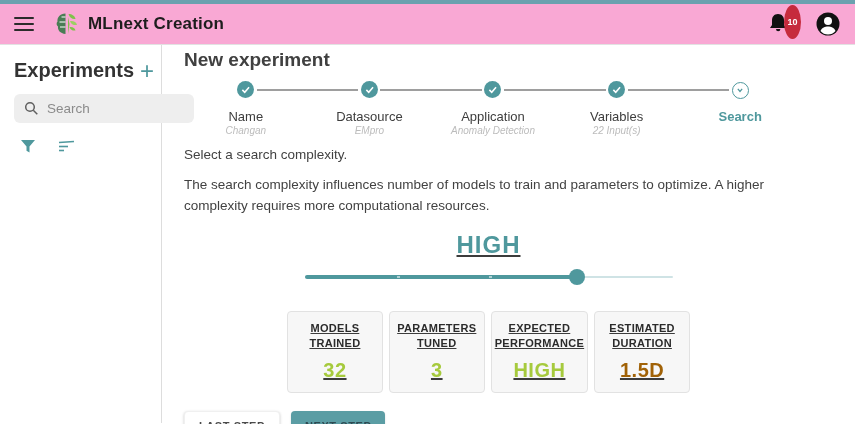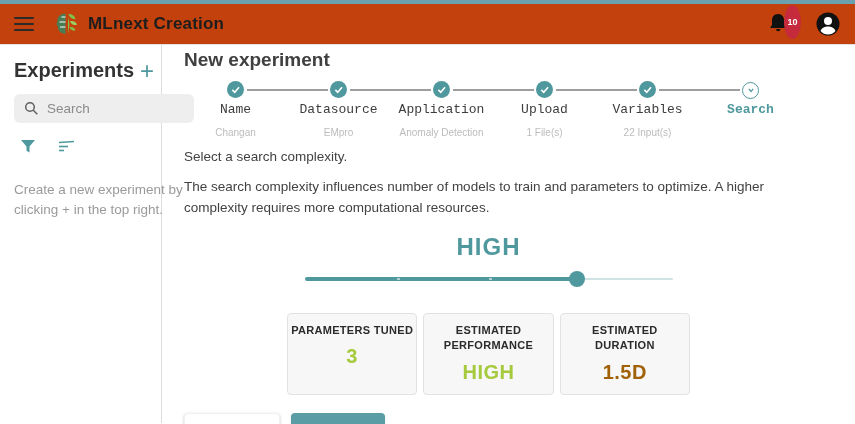--- a/index.html
+++ b/index.html
@@ -2,21 +2,21 @@
 <html><head>
 <meta charset="utf-8">
 <style>
   * { margin:0; padding:0; box-sizing:border-box; }
   html,body { width:855px; height:424px; overflow:hidden; background:#fff;
               font-family:"Liberation Sans", sans-serif; color:#3c3c3c; }
 
   
   .top-strip { height:4px; background:#6ba1af; }
   .header { height:41px; display:flex; align-items:center; padding:0 14px;
-            border-bottom:1px solid #e2e2e2; background:#c2410c; }
+            border-bottom:1px solid #e2e2e2; background:#f9a8d4; }
   .hamburger { width:20px; height:14px; display:flex; flex-direction:column;
                justify-content:space-between; cursor:pointer; margin-right:20px; }
   .hamburger span { display:block; height:2px; background:#2b2b2b; border-radius:1px; }
   .logo { width:26px; height:26px; margin-right:8px; }
   .app-title { font-size:17px; font-weight:700; color:#1d1d1d; letter-spacing:.2px; }
   .header-spacer { flex:1; }
   .bell-wrap { position:relative; width:26px; height:26px; margin-right:22px; cursor:pointer; }
   .badge { position:absolute; top:-6px; right:-8px; min-width:17px; height:17px;
            background:#c62b3d; color:#fff; font-size:9px; font-weight:700;
            border-radius:50%; display:flex; align-items:center; justify-content:center;
@@ -47,29 +47,29 @@
   
   .main-title { margin-top:4px; font-size:19px; font-weight:700; color:#404040; }
 
   .stepper { display:flex; width:618px; margin-top:10px; }
   .step { flex:1; position:relative; text-align:center; cursor:pointer; }
   .step:not(:first-child)::before { content:""; position:absolute; top:8px;
       right:calc(50% + 11px); width:calc(100% - 22px); height:1.5px; background:#9e9e9e; }
   .step-circle { position:relative; z-index:1; width:17px; height:17px; border-radius:50%;
       background:#4f989d; display:inline-flex; align-items:center; justify-content:center; }
   .step-circle.outline { background:#fff; border:1.5px solid #4f989d; }
-  .step-label { margin-top:3px; font-size:13px; color:#3d3d3d;font-family:Liberation Mono, monospace; }
+  .step-label { margin-top:10px; font-size:13px; color:#3d3d3d; }
   .step.active .step-label { color:#4f989d; font-weight:700; }
-  .step-sublabel { margin-top:10px; font-size:10px; color:#bcbcbc; min-height:12px; }
+  .step-sublabel { margin-top:1px; font-size:10px; color:#bcbcbc; min-height:12px;font-style:italic; }
 
   .instruction { margin-top:10px; font-size:13.5px; color:#424242; }
   .description { margin-top:13px; font-size:13.5px; color:#424242; line-height:1.55;
                  max-width:614px; }
 
-  .complexity-block { width:403px; margin-left:103px; }
+  .complexity-block { width:403px; margin-left:103px;text-decoration:underline; }
   .complexity-title { margin-top:14px; text-align:center; font-size:24px; font-weight:700;
                       color:#4f989d; letter-spacing:1px; }
   .slider { position:relative; width:368px; height:18px; margin:9px auto 0; cursor:pointer; }
   .slider-track { position:absolute; top:8px; left:0; width:100%; height:2px;
                   background:#cfe3e5; border-radius:1px; }
   .slider-fill { position:absolute; top:7px; left:0; height:4px; background:#4f989d;
                  border-radius:2px; }
   .slider-tick { position:absolute; top:8px; width:3px; height:2px;
                  background:rgba(255,255,255,.55); }
   .slider-thumb { position:absolute; top:1px; width:16px; height:16px; border-radius:50%;
@@ -142,21 +142,20 @@
     <div class="filter-row">
       <svg width="16" height="15" viewBox="0 0 16 15">
         <path d="M1 1 H15 L9.5 7.5 V13.5 L6.5 11.8 V7.5 Z" fill="#4f989d"></path>
       </svg>
       <svg width="17" height="13" viewBox="0 0 17 13">
         <path d="M1 2.5 L16 1.5" stroke="#4f989d" stroke-width="1.6"></path>
         <path d="M1 6.5 H10" stroke="#4f989d" stroke-width="1.6"></path>
         <path d="M1 10.5 H6" stroke="#4f989d" stroke-width="1.6"></path>
       </svg>
     </div>
-    <div class="sb-helper">Create a new experiment by clicking + in the top right.</div>
   </div>
 
   <div class="main">
     <div class="main-title">New experiment</div>
 
     <div class="stepper">
       <div class="step">
         <span class="step-circle">
             <svg width="11" height="11" viewBox="0 0 14 14">
               <polyline points="3,7.5 6,10.5 11.5,4" fill="none" stroke="#fff" stroke-width="2"></polyline>
@@ -175,29 +174,20 @@
         <div class="step-sublabel">EMpro</div>
       </div>
       <div class="step">
         <span class="step-circle">
             <svg width="11" height="11" viewBox="0 0 14 14">
               <polyline points="3,7.5 6,10.5 11.5,4" fill="none" stroke="#fff" stroke-width="2"></polyline>
             </svg>
           </span>
         <div class="step-label">Application</div>
         <div class="step-sublabel">Anomaly Detection</div>
-      </div>
-      <div class="step">
-        <span class="step-circle">
-            <svg width="11" height="11" viewBox="0 0 14 14">
-              <polyline points="3,7.5 6,10.5 11.5,4" fill="none" stroke="#fff" stroke-width="2"></polyline>
-            </svg>
-          </span>
-        <div class="step-label">Upload</div>
-        <div class="step-sublabel">1 File(s)</div>
       </div>
       <div class="step">
         <span class="step-circle">
             <svg width="11" height="11" viewBox="0 0 14 14">
               <polyline points="3,7.5 6,10.5 11.5,4" fill="none" stroke="#fff" stroke-width="2"></polyline>
             </svg>
           </span>
         <div class="step-label">Variables</div>
         <div class="step-sublabel">22 Input(s)</div>
       </div>
@@ -221,25 +211,29 @@
       <div class="slider">
         <div class="slider-track"></div>
         <div class="slider-fill" style="width: 74%;"></div>
         <div class="slider-tick" style="left:25%"></div>
         <div class="slider-tick" style="left:50%"></div>
         <div class="slider-thumb" style="left: 74%;"></div>
       </div>
 
       <div class="stats-row">
         <div class="stat-card">
+          <div class="stat-label">MODELS TRAINED</div>
+          <div class="stat-value" style="color: rgb(166, 202, 61);">32</div>
+        </div>
+        <div class="stat-card">
           <div class="stat-label">PARAMETERS TUNED</div>
           <div class="stat-value" style="color: rgb(166, 202, 61);">3</div>
         </div>
         <div class="stat-card">
-          <div class="stat-label">ESTIMATED PERFORMANCE</div>
+          <div class="stat-label">EXPECTED PERFORMANCE</div>
           <div class="stat-value" style="color: rgb(166, 202, 61);">HIGH</div>
         </div>
         <div class="stat-card">
           <div class="stat-label">ESTIMATED DURATION</div>
           <div class="stat-value" style="color: #a16207;">1.5D</div>
         </div>
       </div>
     </div>
 
     <div class="btn-row">

